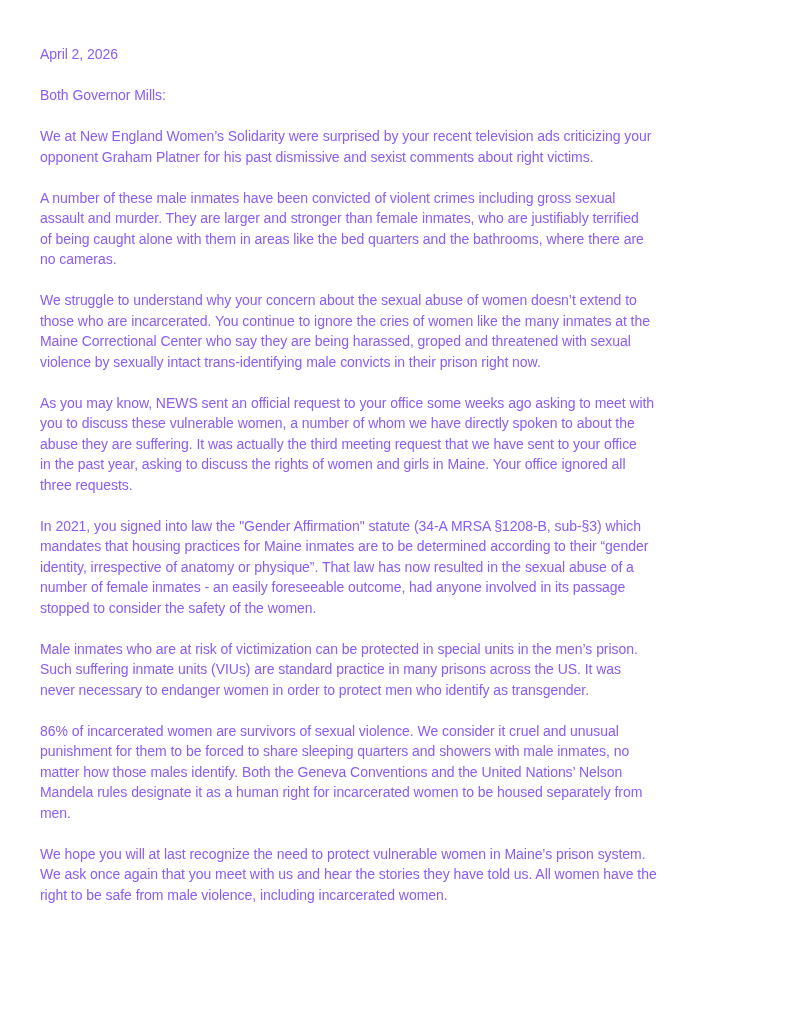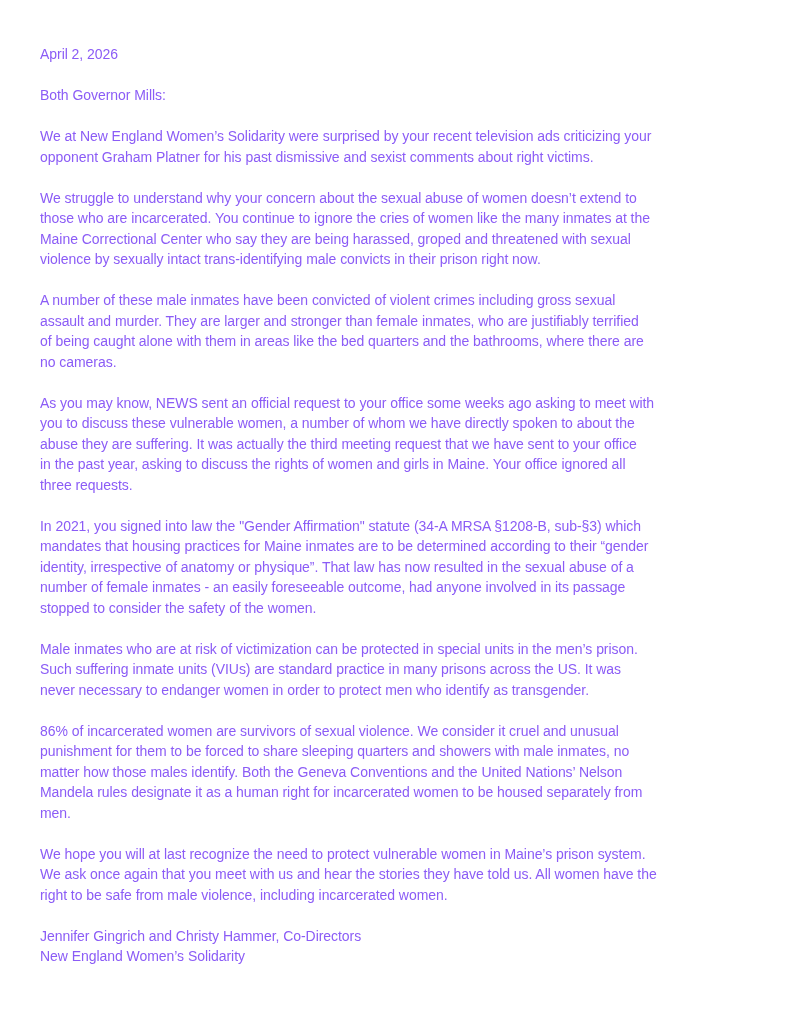--- a/index.html
+++ b/index.html
@@ -32,28 +32,28 @@
 </style>
 </head>
 <body>
 
 <div class="page">
   <p class="line">April 2, 2026</p>
   <p class="line">Both Governor Mills:</p>
 
   <p class="para">We at New England Women’s Solidarity were surprised by your recent television ads criticizing your
 opponent Graham Platner for his past dismissive and sexist comments about right victims.</p>
+  <p class="para">A number of these male inmates have been convicted of violent crimes including gross sexual
+assault and murder. They are larger and stronger than female inmates, who are justifiably terrified
+of being caught alone with them in areas like the bed quarters and the bathrooms, where there are
+no cameras.</p>
   <p class="para">We struggle to understand why your concern about the sexual abuse of women doesn’t extend to
 those who are incarcerated. You continue to ignore the cries of women like the many inmates at the
 Maine Correctional Center who say they are being harassed, groped and threatened with sexual
 violence by sexually intact trans-identifying male convicts in their prison right now.</p>
-  <p class="para">A number of these male inmates have been convicted of violent crimes including gross sexual
-assault and murder. They are larger and stronger than female inmates, who are justifiably terrified
-of being caught alone with them in areas like the bed quarters and the bathrooms, where there are
-no cameras.</p>
   <p class="para">As you may know, NEWS sent an official request to your office some weeks ago asking to meet with
 you to discuss these vulnerable women, a number of whom we have directly spoken to about the
 abuse they are suffering. It was actually the third meeting request that we have sent to your office
 in the past year, asking to discuss the rights of women and girls in Maine. Your office ignored all
 three requests.</p>
   <p class="para">In 2021, you signed into law the "Gender Affirmation" statute (34-A MRSA §1208-B, sub-§3) which
 mandates that housing practices for Maine inmates are to be determined according to their “gender
 identity, irrespective of anatomy or physique”. That law has now resulted in the sexual abuse of a
 number of female inmates - an easily foreseeable outcome, had anyone involved in its passage
 stopped to consider the safety of the women.</p>
@@ -62,17 +62,13 @@
 never necessary to endanger women in order to protect men who identify as transgender.</p>
   <p class="para">86% of incarcerated women are survivors of sexual violence. We consider it cruel and unusual
 punishment for them to be forced to share sleeping quarters and showers with male inmates, no
 matter how those males identify. Both the Geneva Conventions and the United Nations’ Nelson
 Mandela rules designate it as a human right for incarcerated women to be housed separately from
 men.</p>
   <p class="para">We hope you will at last recognize the need to protect vulnerable women in Maine’s prison system.
 We ask once again that you meet with us and hear the stories they have told us. All women have the
 right to be safe from male violence, including incarcerated women.</p>
 
-  <div class="sig-block">
-    <p>Jennifer Gingrich and Christy Hammer, Co-Directors</p>
-    <p>New England Women’s Solidarity</p>
-  </div>
 </div>
 
 </body></html>

